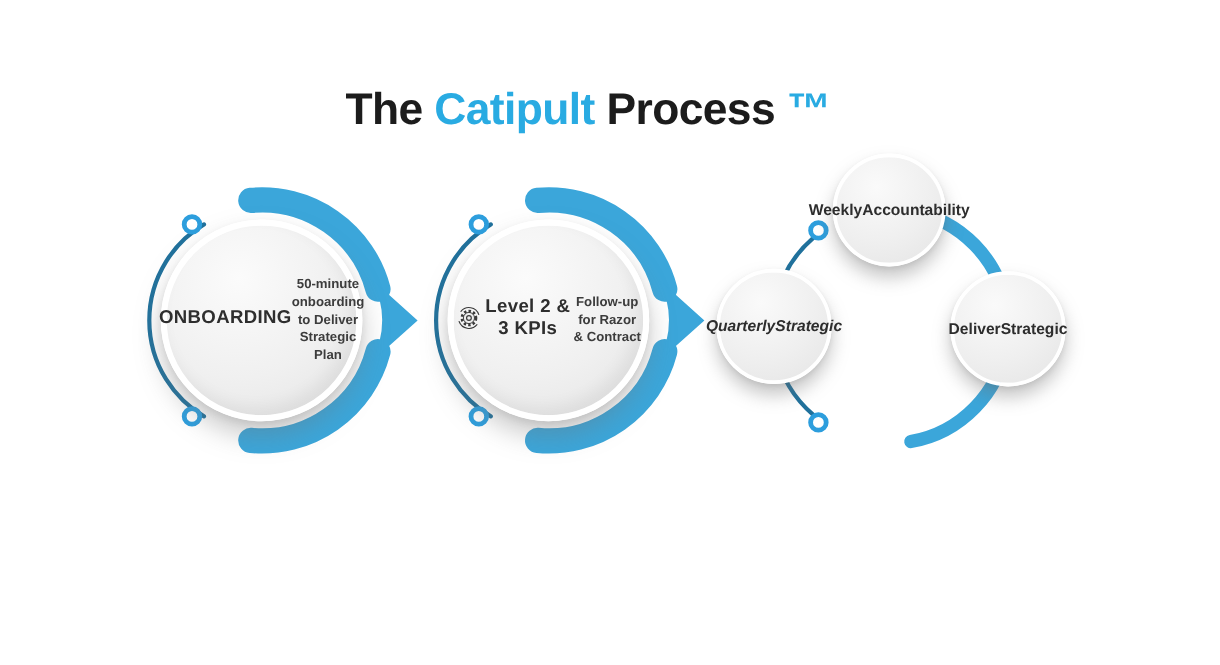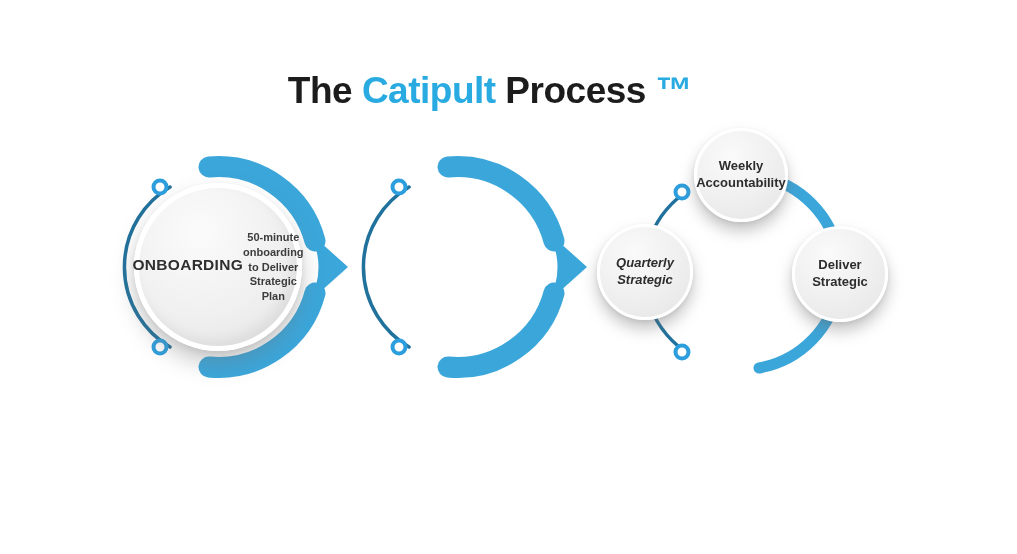--- a/index.html
+++ b/index.html
@@ -36,21 +36,21 @@
     text-align:center;}
   .stepicon{margin-bottom:4px;}
   .icon-stroke{stroke:#3a3a3a;fill:none;stroke-width:1.6;stroke-linecap:round;}
   .steptitle{font-size:15.5px;font-weight:700;color:#2e2e2e;letter-spacing:.3px;margin-bottom:4px;}
   .stepsub{font-size:11px;font-weight:700;color:#3c3c3c;line-height:1.35;}
 
   .cyc{position:absolute;z-index:2;border-radius:50%;
     border:3px solid #fff;
     background:radial-gradient(circle at 38% 28%, #fafafa 0%, #efefef 55%, #e4e4e4 100%);
     box-shadow:0 9px 15px rgba(110,110,110,.4), 0 2px 4px rgba(0,0,0,.08);
-    display:flex;flex-direction:column;align-items:center;justify-content:center;
+    display:flex;flex-direction:row;align-items:center;justify-content:center;
     text-align:right;font-size:13px;font-weight:700;color:#2d2d2d;line-height:1.3;}
 </style>
 </head>
 <body>
 
 <div class="canvas">
 
   <h1 class="title"><span>The </span><span class="brand">Catipult</span><span> Process </span><span class="tm">™</span></h1>
 
   <svg class="arcs" style="left:83px;top:132px;" width="270" height="270" viewBox="0 0 270 270">
@@ -80,20 +80,36 @@
   </div>
 
   <svg class="arcs" style="left:322px;top:132px;" width="270" height="270" viewBox="0 0 270 270">
     <path class="thin" d="M87,55 A93,93 0 0 0 87,215"></path>
     <circle class="ring" cx="77" cy="55" r="6.5"></circle>
     <circle class="ring" cx="77" cy="215" r="6.5"></circle>
     <path class="thick" d="M126,35 A100,100 0 0 1 232,109"></path>
     <path class="thick" d="M232,161 A100,100 0 0 1 126,235"></path>
     <path class="fillblue" d="M265,135 L227,101 Q244,135 227,169 Z"></path>
   </svg>
+  <div class="bigcircle" style="left:373px;top:183px;">
+    <svg class="stepicon" width="44" height="44" viewBox="0 0 44 44">
+      <g transform="translate(2,2)">
+        <circle cx="20" cy="20" r="10" fill="none" stroke="#3a3a3a" stroke-width="4" stroke-dasharray="3.5 3.1"></circle>
+        <circle cx="20" cy="20" r="8" fill="#ececec" stroke="#3a3a3a" stroke-width="1.4"></circle>
+        <circle cx="20" cy="20" r="3.4" fill="none" stroke="#3a3a3a" stroke-width="1.7"></circle>
+        <path class="icon-stroke" d="M8.5,10.4 A15,15 0 0 1 34.1,14.9"></path>
+        <path class="icon-stroke" d="M31.5,29.6 A15,15 0 0 1 5.9,25.1"></path>
+      </g>
+    </svg>
+    <div class="steptitle">Level 2 &amp; 3 KPIs</div>
+    <div class="stepsub">
+      <div>Follow-up for Razor</div>
+      <div>&amp; Contract</div>
+    </div>
+  </div>
 
   <svg class="arcs" style="left:592px;top:122px;" width="300" height="300" viewBox="0 0 300 300">
     <path class="cthin" d="M54,130 A98,98 0 0 1 86,76"></path>
     <path class="cthin" d="M86,224 A98,98 0 0 1 54,170"></path>
     <circle class="ring" cx="90" cy="70" r="6.5"></circle>
     <circle class="ring" cx="90" cy="230" r="6.5"></circle>
     <path class="cthick" d="M167,54 A98,98 0 0 1 247,136"></path>
     <path class="cthick" d="M247,164 A98,98 0 0 1 167,246"></path>
   </svg>
 

